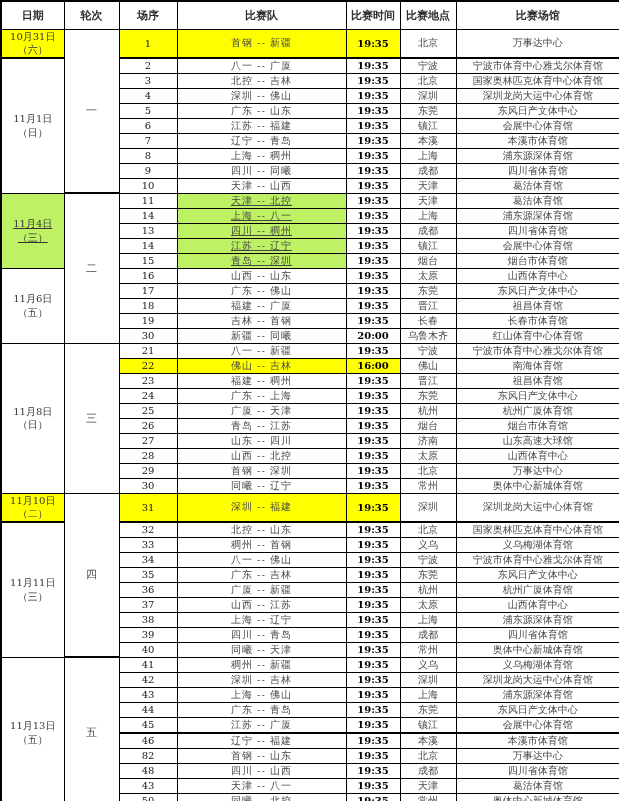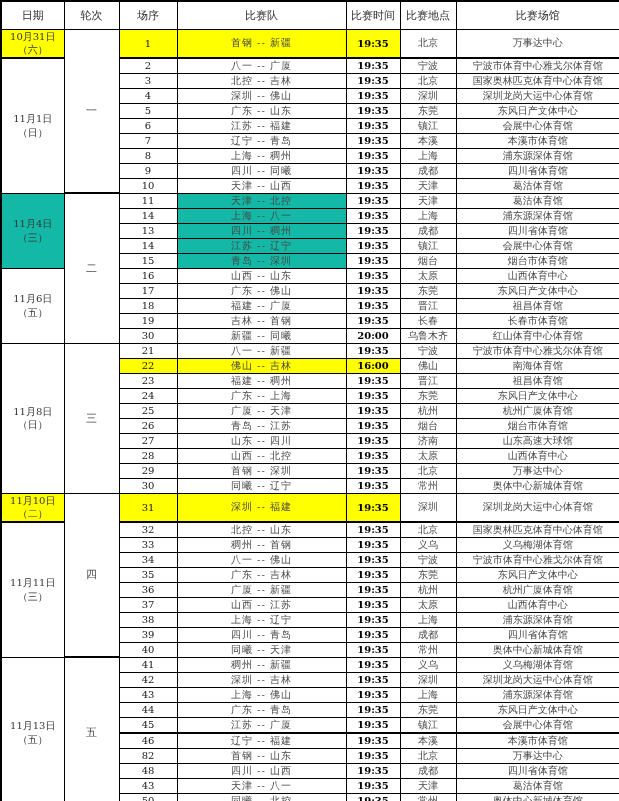--- a/index.html
+++ b/index.html
@@ -14,30 +14,30 @@
   }
   th,td{
     border:1px solid #000;padding:0;margin:0;
     text-align:center;vertical-align:middle;
     overflow:hidden;white-space:nowrap;
   }
   thead tr{height:28px;}
   tbody tr{height:14.85px;}
   tbody tr.tall{height:20px;}
   tr.thick-bottom>td{border-bottom:2px solid #000;}
-  th{font-weight:normal;font-size:11px;color:#2f2f2f;}
+  th{font-weight:bold;font-size:11px;color:#2f2f2f;}
   .date-cell{font-size:10px;color:#363636;white-space:pre-line;line-height:1.35;}
   .round-cell{font-size:11px;color:#4a4a4a;}
   .order-cell{font-size:10px;color:#161616;}
   .teams-cell{font-size:10px;color:#474747;letter-spacing:1px;}
   .time-cell{font-size:10px;color:#000;font-weight:bold;}
   .loc-cell{font-size:10px;color:#474747;}
   .venue-cell{font-size:10px;color:#474747;}
   .hl-yellow{background:#FFFF00;}
-  .hl-cyan{background:#14b8a6;}
+  .hl-cyan{background:#bef264;text-decoration:underline;}
 </style>
 </head>
 <body>
 
 <table class="sched">
   <colgroup>
       <col style="width: 63px;">
       <col style="width: 55px;">
       <col style="width: 58px;">
       <col style="width: 169px;">

